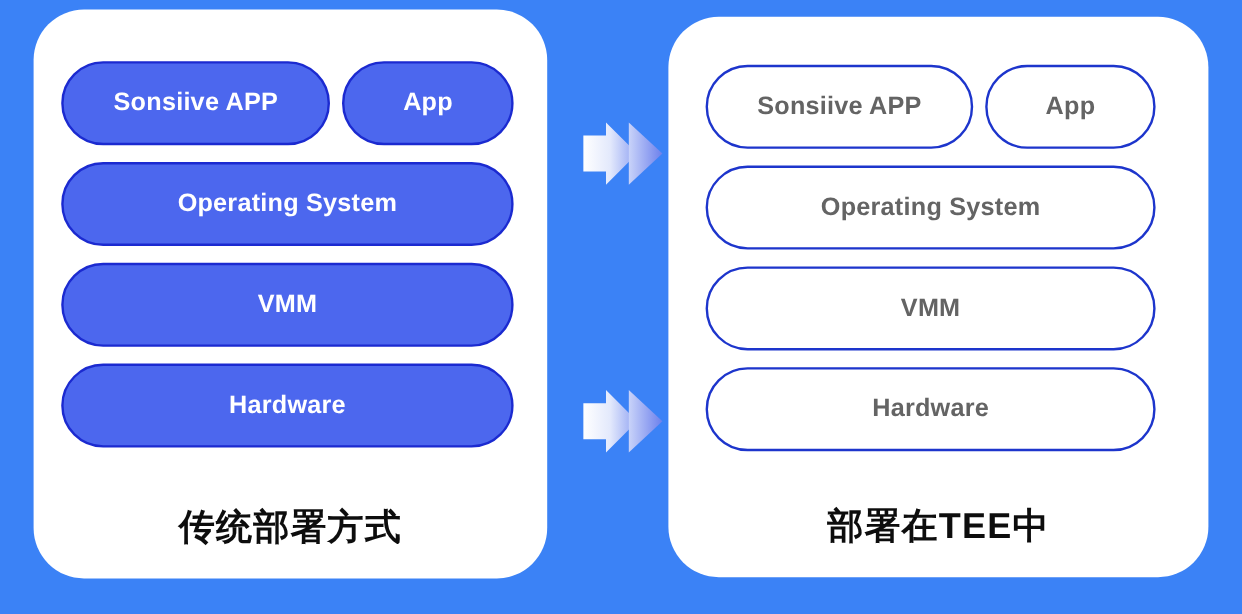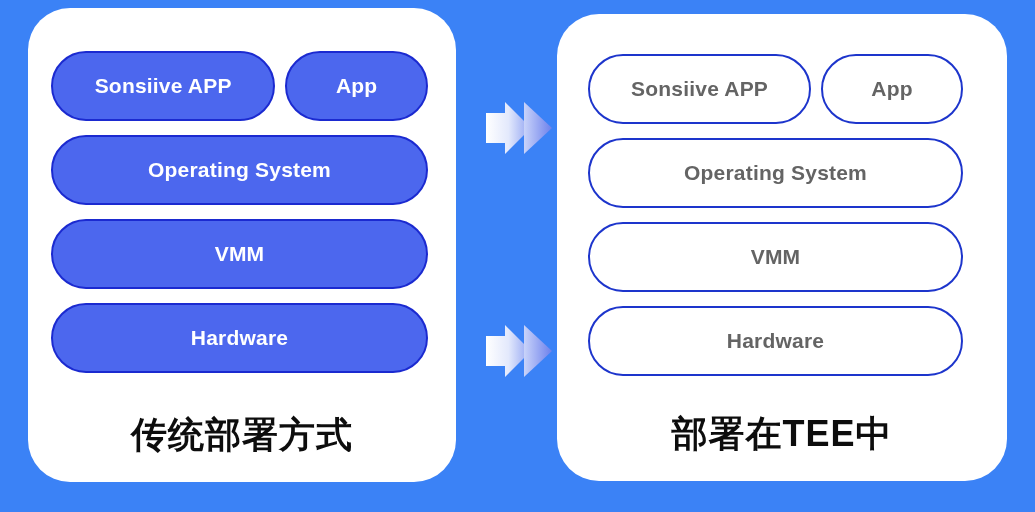--- a/index.html
+++ b/index.html
@@ -55,21 +55,21 @@
     border: 2px solid #1d35cc;
     color: #646464;
   }
 
   .caption {
     position: absolute;
     left: 0;
     bottom: 22px;
     width: 100%;
     text-align: center;
-    font-size: 36px;
+    font-size: 30px;
     font-weight: bold;
     color: #0d0d0d;
     letter-spacing: 1px;
   }
 
   .arrow { position: absolute; width: 67px; height: 54px; }
   .arrow.a1 { left: 486px; top: 101px; }
   .arrow.a2 { left: 486px; top: 324px; }
 </style>
 </head>

